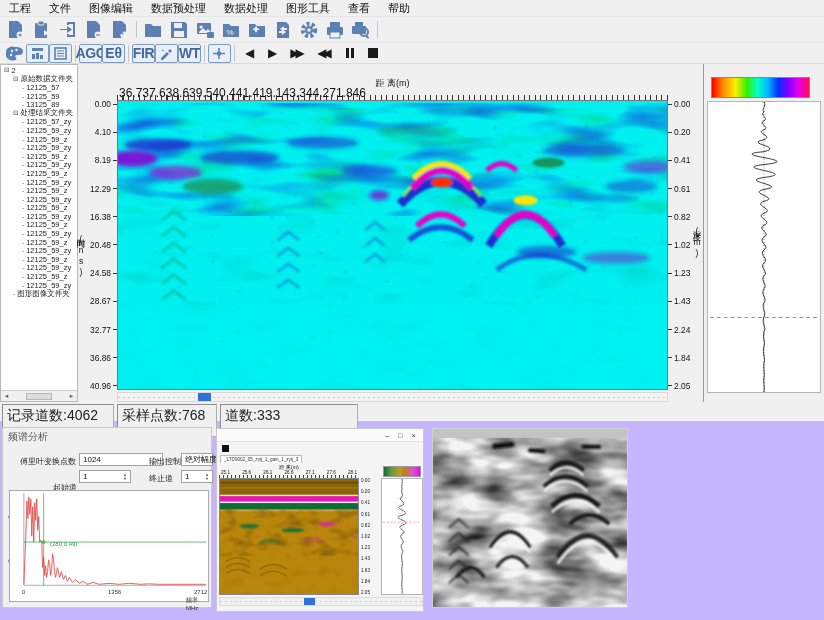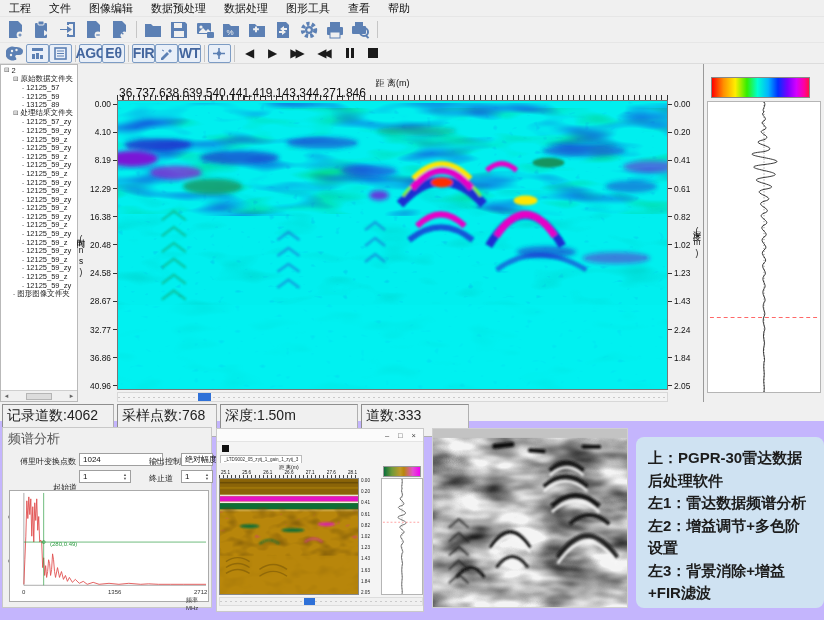--- a/index.html
+++ b/index.html
@@ -69,21 +69,21 @@
   #trace-box{left:3px;top:37px;width:114px;height:292px;background:#fff;border:1px solid #b5b5b5}
 
   
   #statusbar{left:0;top:403px;width:824px;height:18px;display:flex;gap:3px;padding:1px 2px;background:#f0f0f0}
   .scell{height:33px;border:1px solid #b0b0b0;border-top-color:#8e8e8e;border-left-color:#8e8e8e;background:#f0f0f0;
      font-size:14px;padding:2px 4px;white-space:nowrap;overflow:hidden;color:#222}
   .scell:nth-child(1){width:112px}.scell:nth-child(2){width:100px}.scell:nth-child(3){width:138px}.scell:nth-child(4){width:108px}
 
   
   #spec-win{left:2px;top:427px;width:210px;height:181px;background:#f0f0f0;border:1px solid #c8c8c8}
-  #spec-title{left:5px;top:2px;font-size:13px;color:#555}
+  #spec-title{left:5px;top:2px;font-size:10px;color:#555}
   .lbl{font-size:8px;color:#222;white-space:nowrap}
   .inbox{background:#fff;border:1px solid #9f9f9f;font-size:8px;display:flex;align-items:center;
          padding:0 3px;height:13px;justify-content:space-between}
   .spin{display:flex;flex-direction:column;font-size:4px;line-height:4px;color:#555}
   #spec-plot{left:6px;top:62px;width:200px;height:112px;background:#fff;border:1px solid #aaa}
   #spec-ylab{left:0px;top:64px;width:18px;height:94px;display:flex;flex-direction:column;justify-content:space-between;
      font-size:6px;text-align:right;color:#333}
   #spec-ylab span{display:block;padding-right:1px}
   .xl{position:absolute;font-size:6px;color:#333}
 
@@ -650,21 +650,20 @@
           <line x1="57" y1="0" x2="57" y2="292" stroke="#666" stroke-width="0.8" stroke-dasharray="1 2"></line>
           <path d="M57 0 C60 4 54 7 57 10 C52 13 62 16 57 19 C50 22 64 25 57 28 C47 31 67 34 57 38 C36 42 78 45 57 50 C14 54 102 58 57 63 C20 67 96 71 57 76 C30 80 84 84 57 88 C40 92 74 96 57 100 C45 104 69 108 57 112 C47 116 67 120 57 124 C49 128 65 132 57 136 C50 141 64 145 57 149 C51 154 63 158 57 162 C52 167 62 171 57 175 C53 180 61 184 57 188 C53 194 61 198 57 202 C54 208 60 212 57 216 C54 223 60 227 57 231 C55 238 59 242 57 246 C55 254 59 258 57 262 C56 269 58 273 57 277 C56 283 58 286 57 292" fill="none" stroke="#222" stroke-width="0.9"></path>
           <line x1="2" y1="217" x2="112" y2="217" stroke="#ff6666" stroke-width="1" stroke-dasharray="4 3"></line>
         </svg>
       </div>
     </div>
 
     <div class="abs" id="statusbar">
         <div class="scell">记录道数:4062</div>
         <div class="scell">采样点数:768</div>
-        <div class="scell">深度:1.50m</div>
         <div class="scell">道数:333</div>
       </div>
   </div>
 
   <div class="abs" id="spec-win">
     <div class="abs" id="spec-title">频谱分析</div>
     <div class="abs lbl" style="left:17px;top:28px">傅里叶变换点数</div>
     <div class="abs inbox" style="left:76px;top:25px;width:84px">
       <span>1024</span>
       <span style="font-size:6px;color:#555">∨</span>
@@ -820,21 +819,14 @@
       <g fill="none" stroke="#222" stroke-width="2" opacity="0.8" filter="url(#b1)">
         <path d="M16 100 l10 -9 10 9"></path>
           <path d="M16 114 l10 -9 10 9"></path>
           <path d="M16 128 l10 -9 10 9"></path>
         <path d="M16 142 l10 -9 10 9"></path>
           <path d="M16 156 l10 -9 10 9"></path>
       </g>
     </svg>
   </div>
 
-  <div class="abs" id="caption">上：PGPR-30雷达数据
-后处理软件
-左1：雷达数据频谱分析
-左2：增益调节+多色阶
-设置
-左3：背景消除+增益
-+FIR滤波</div>
 
 </div>
 
 </body></html>

